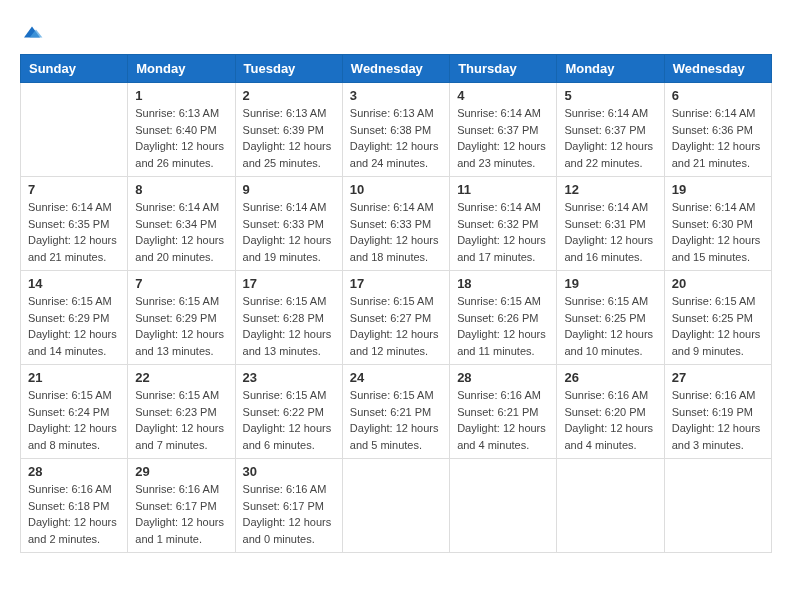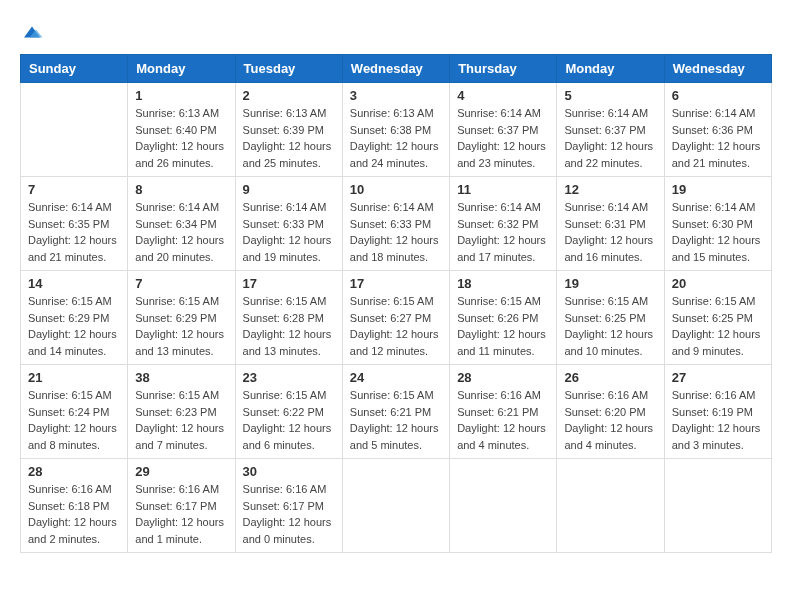--- a/index.html
+++ b/index.html
@@ -204,21 +204,21 @@
           <span class="day-num">20</span>
           <div class="day-info">Sunrise: 6:15 AM<br>Sunset: 6:25 PM<br>Daylight: 12 hours<br>and 9 minutes.</div>
         </td>
       </tr>
       <tr>
         <td>
           <span class="day-num">21</span>
           <div class="day-info">Sunrise: 6:15 AM<br>Sunset: 6:24 PM<br>Daylight: 12 hours<br>and 8 minutes.</div>
         </td>
         <td>
-          <span class="day-num">38</span>
+          <span class="day-num">22</span>
           <div class="day-info">Sunrise: 6:15 AM<br>Sunset: 6:23 PM<br>Daylight: 12 hours<br>and 7 minutes.</div>
         </td>
         <td>
           <span class="day-num">23</span>
           <div class="day-info">Sunrise: 6:15 AM<br>Sunset: 6:22 PM<br>Daylight: 12 hours<br>and 6 minutes.</div>
         </td>
         <td>
           <span class="day-num">24</span>
           <div class="day-info">Sunrise: 6:15 AM<br>Sunset: 6:21 PM<br>Daylight: 12 hours<br>and 5 minutes.</div>
         </td>

